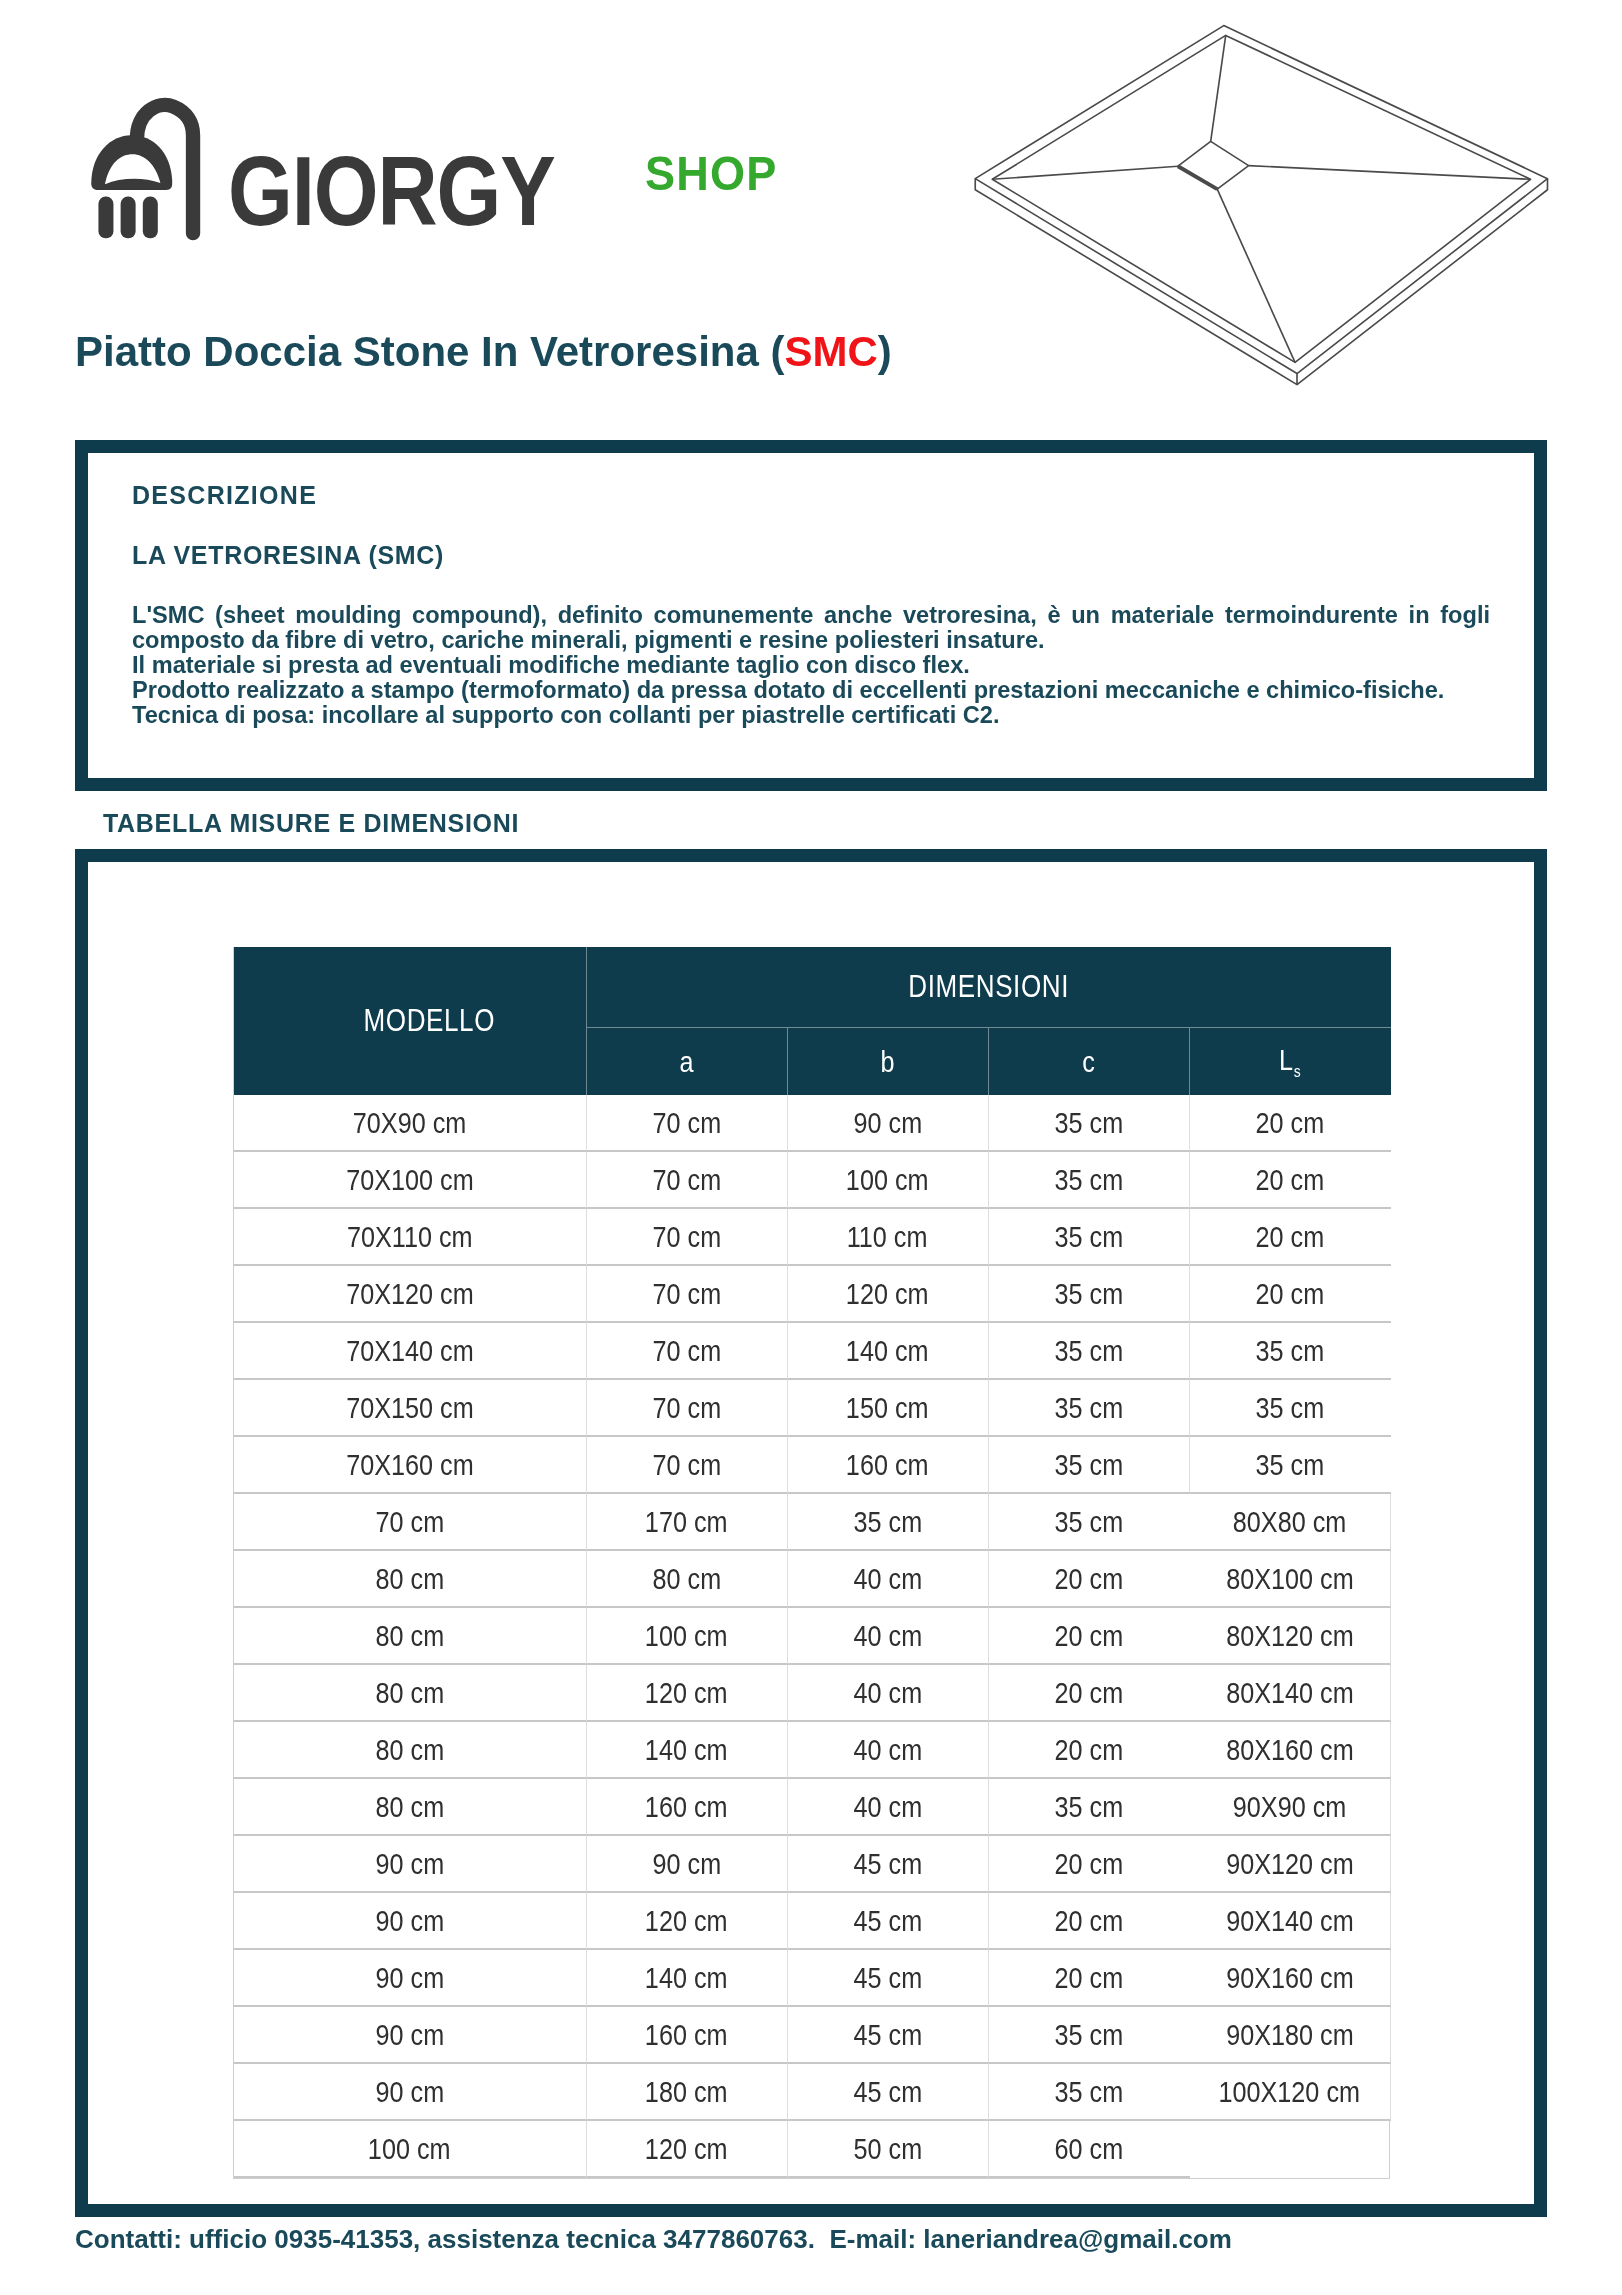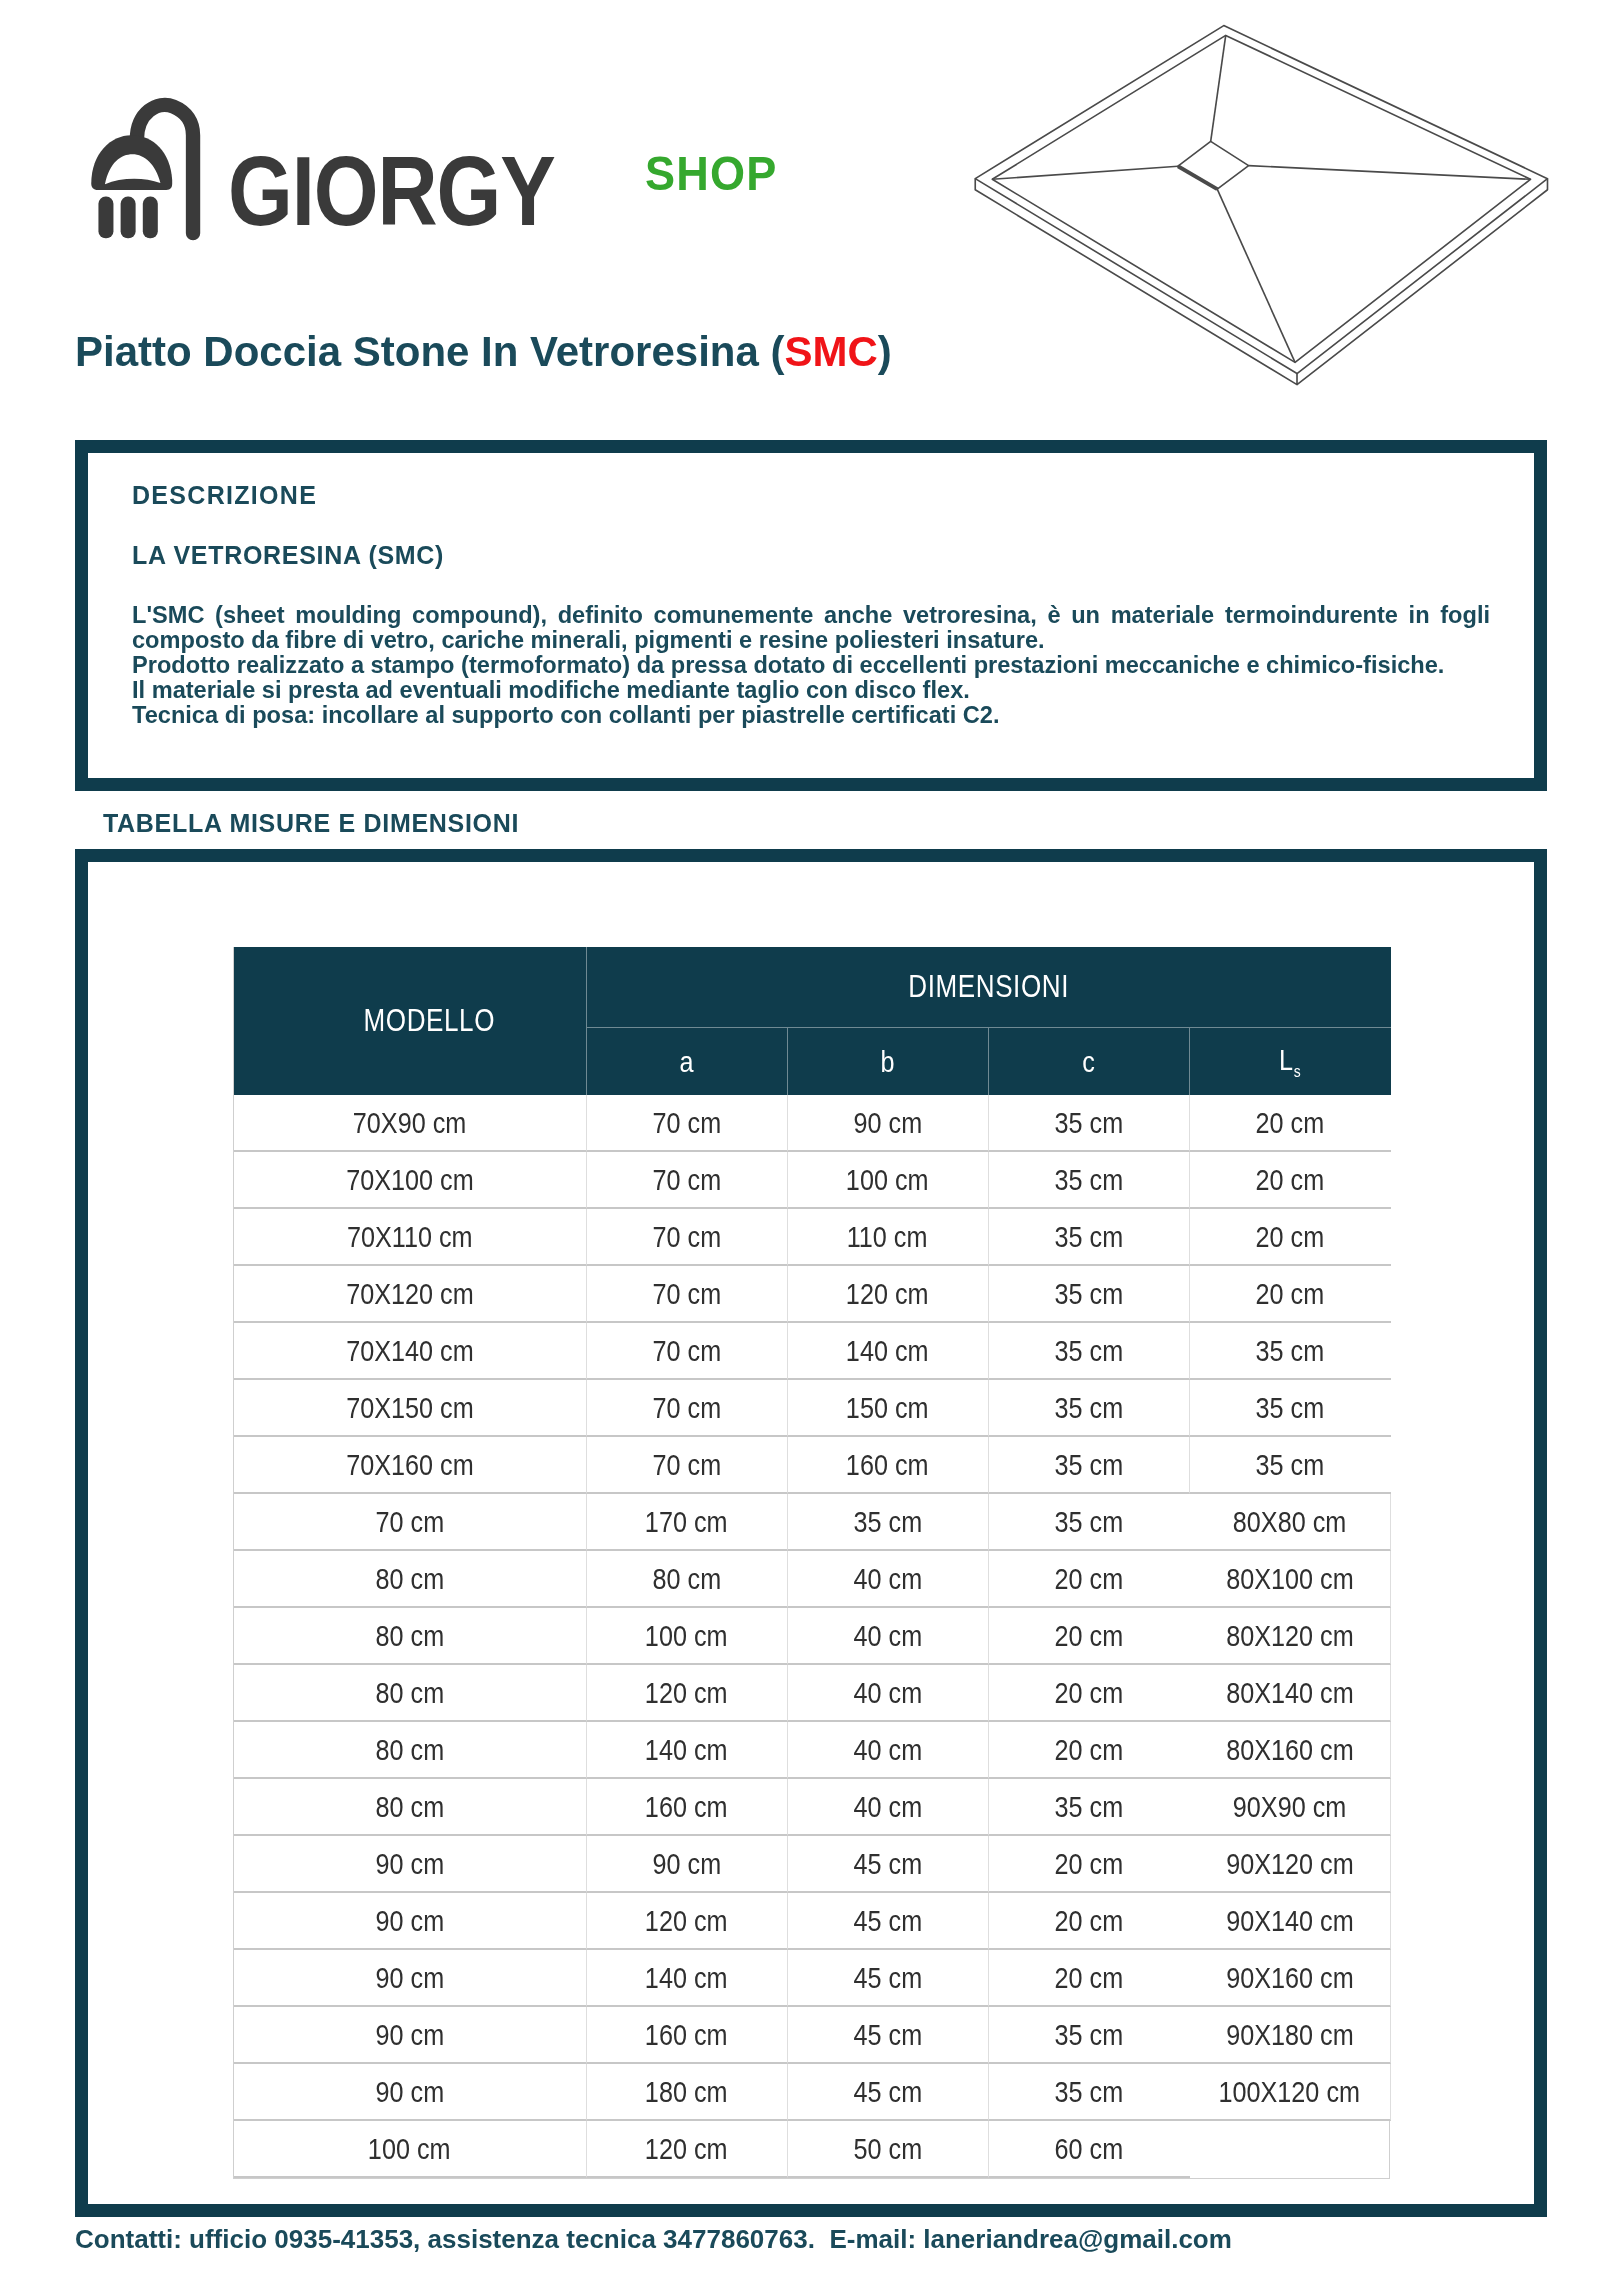--- a/index.html
+++ b/index.html
@@ -126,22 +126,22 @@
 
   <div class="page-title">
     <span>Piatto Doccia Stone In Vetroresina (</span><span class="hl">SMC</span><span>)</span>
   </div>
 
   <div class="desc-box">
     <div class="desc-heading">DESCRIZIONE</div>
     <div class="desc-subheading">LA VETRORESINA (SMC)</div>
     <div class="desc-paras">
       <p>L'SMC (sheet moulding compound), definito comunemente anche vetroresina, è un materiale termoindurente in fogli composto da fibre di vetro, cariche minerali, pigmenti e resine poliesteri insature.</p>
+      <p>Il materiale si presta ad eventuali modifiche mediante taglio con disco flex.</p>
       <p>Prodotto realizzato a stampo (termoformato) da pressa dotato di eccellenti prestazioni meccaniche e chimico-fisiche.</p>
-      <p>Il materiale si presta ad eventuali modifiche mediante taglio con disco flex.</p>
       <p>Tecnica di posa: incollare al supporto con collanti per piastrelle certificati C2.</p>
     </div>
   </div>
 
   <div class="table-label">TABELLA MISURE E DIMENSIONI</div>
 
   <div class="table-box">
     <div class="grid" id="size-table">
       <div class="hcell modello">
         <span class="cnd">MODELLO</span>

